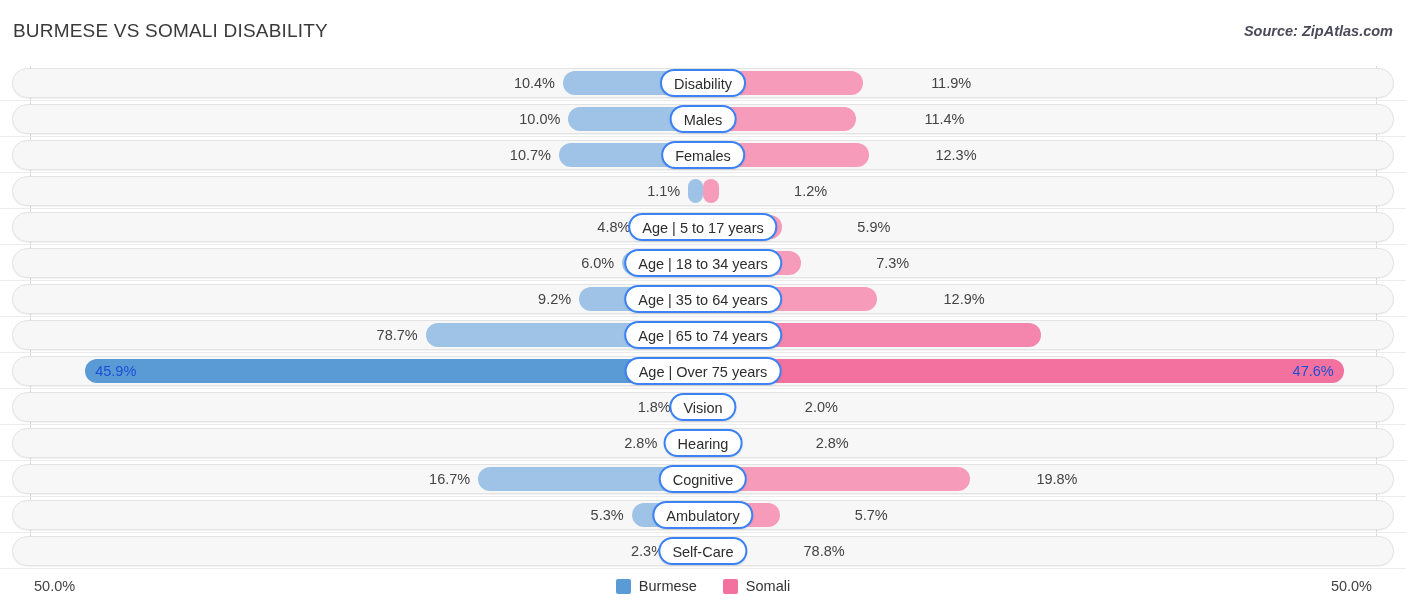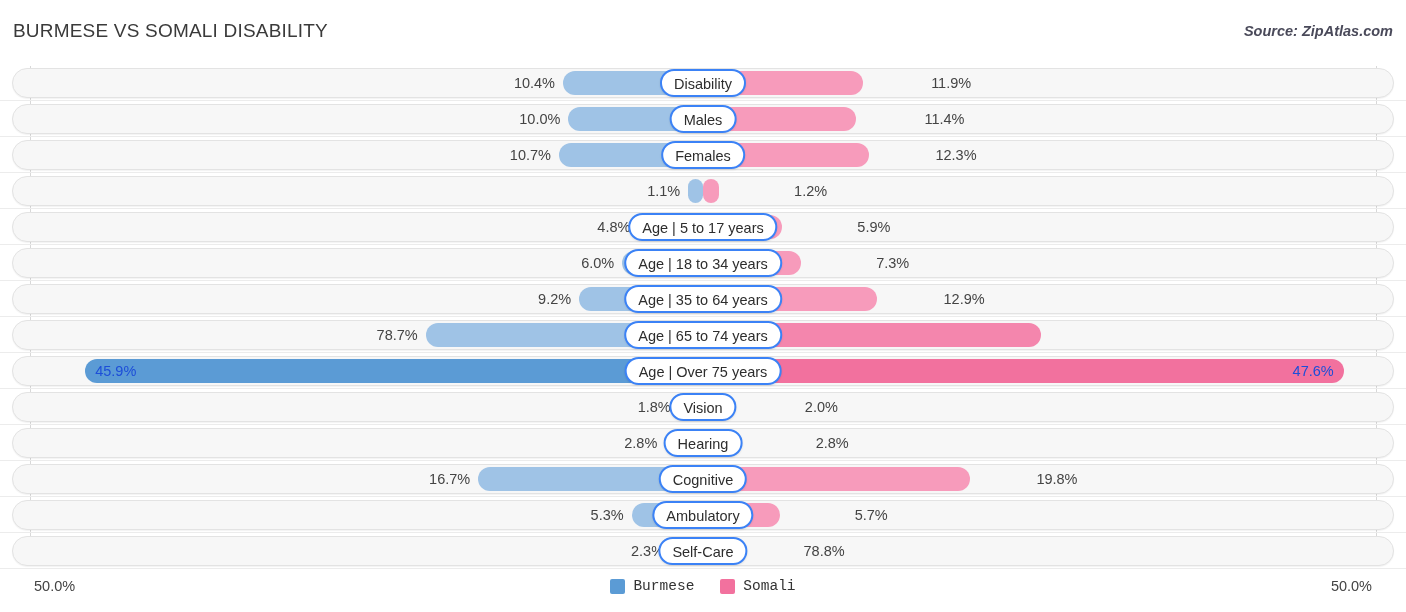--- a/index.html
+++ b/index.html
@@ -84,21 +84,21 @@
   }
   #axis-left{ left:34px; }
   #axis-right{ right:34px; }
 
   #legend{
     position:absolute;left:0;top:578px;width:1406px;
     display:flex;justify-content:center;align-items:center;gap:26px;
   }
   .legend-item{display:flex;align-items:center;gap:8px;}
   .swatch{width:15px;height:15px;border-radius:2px;display:inline-block;}
-  .legend-label{font-size:14.5px;color:#333;white-space:nowrap;font-family:Liberation Mono, monospace;}
+  .legend-label{font-size:14.5px;color:#333;white-space:nowrap;}
 </style>
 </head>
 <body>
 
 <div id="chart-title">BURMESE VS SOMALI DISABILITY</div>
 <div id="source-note">Source: ZipAtlas.com</div>
 
 <div id="plot">
     <div class="gridline" style="left: 30px;"></div>
     <div class="gridline" style="left: 1376px;"></div>

